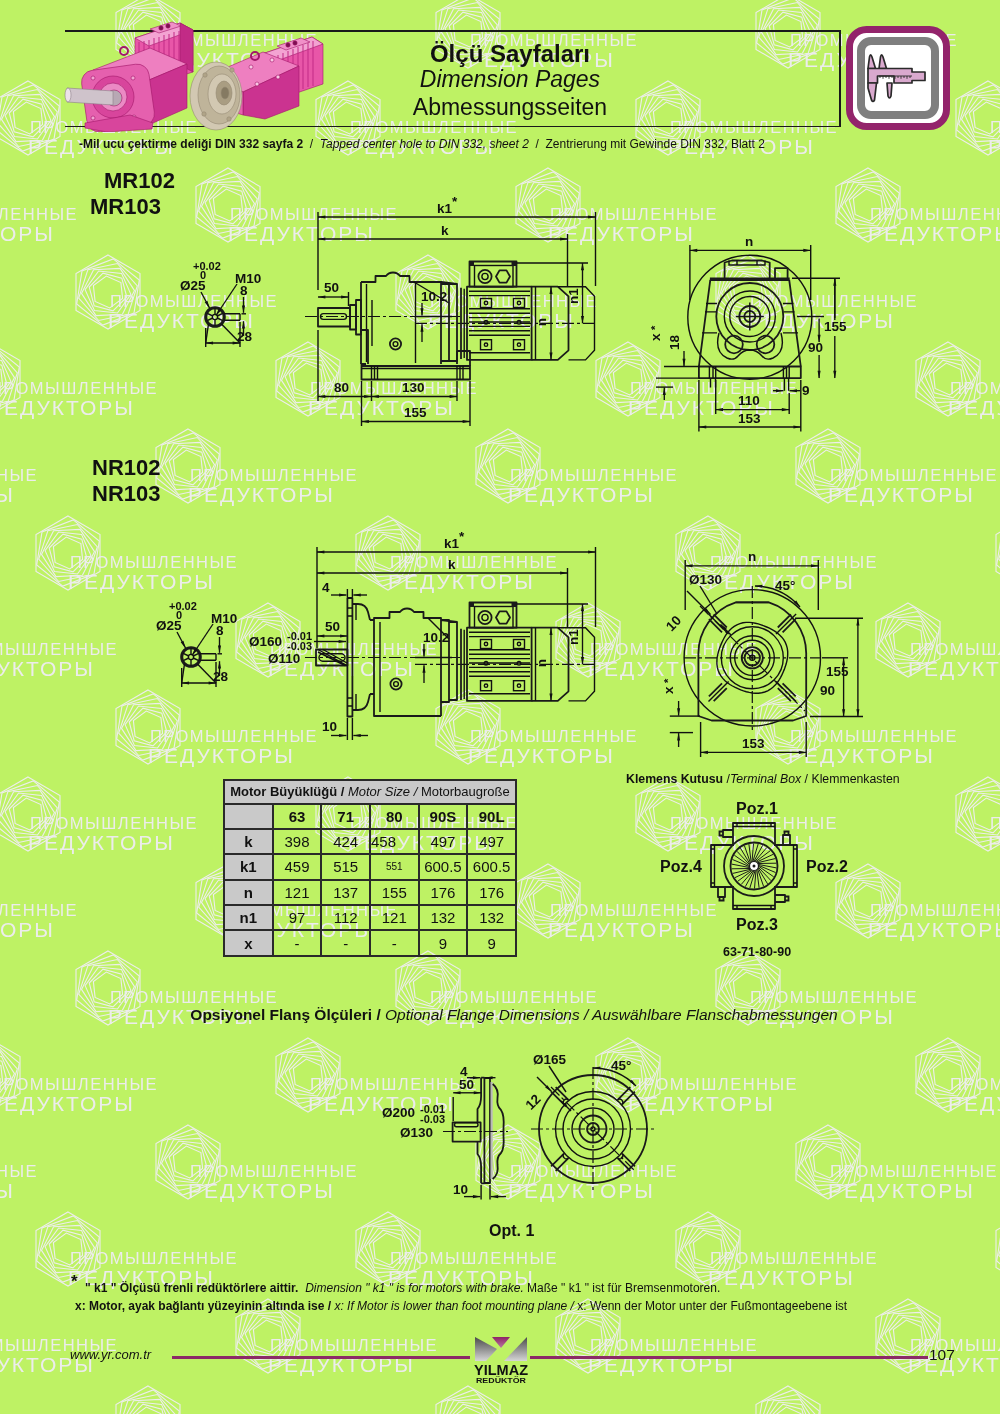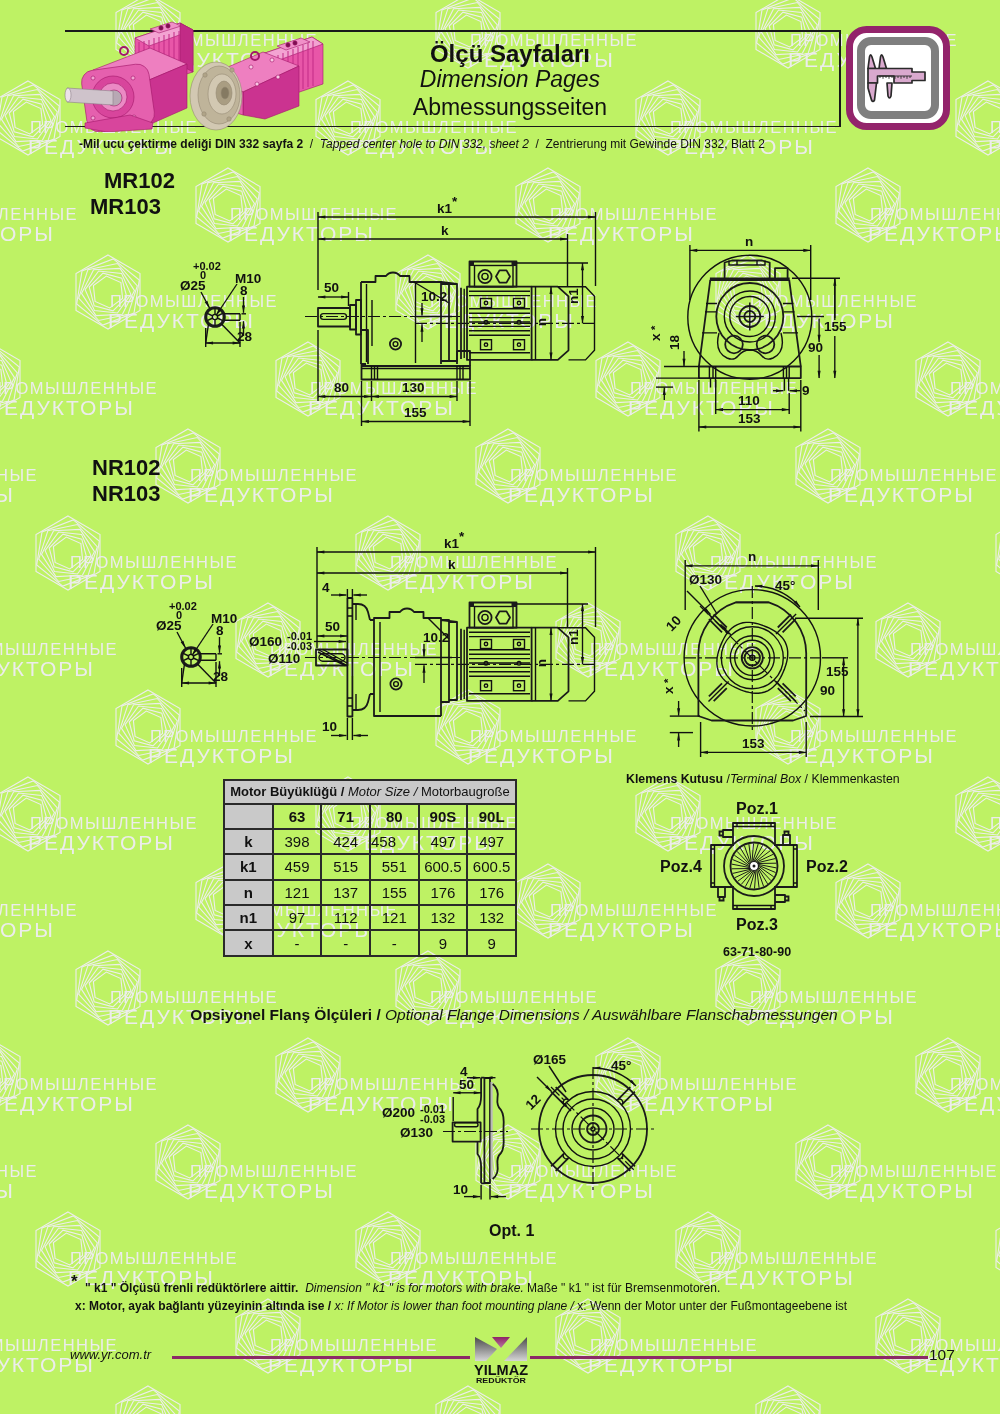--- a/index.html
+++ b/index.html
@@ -679,21 +679,21 @@
             <td style="border:2.4px solid #2a2a2a;text-align:center;font-size:15px;padding:0;">398</td>
             <td style="border:2.4px solid #2a2a2a;text-align:center;font-size:15px;padding:0;">424</td>
             <td style="border:2.4px solid #2a2a2a;text-align:left;font-size:15px;padding:0;">458</td>
             <td style="border:2.4px solid #2a2a2a;text-align:center;font-size:15px;padding:0;">497</td>
             <td style="border:2.4px solid #2a2a2a;text-align:center;font-size:15px;padding:0;">497</td>
           </tr>
 <tr style="height:25.4px;">
             <td style="border:2.4px solid #2a2a2a;background:#c9c9c9;text-align:center;font-size:15px;font-weight:bold;padding:0;">k1</td>
             <td style="border:2.4px solid #2a2a2a;text-align:center;font-size:15px;padding:0;">459</td>
             <td style="border:2.4px solid #2a2a2a;text-align:center;font-size:15px;padding:0;">515</td>
-            <td style="border:2.4px solid #2a2a2a;text-align:center;font-size:15px;padding:0;">551</td>
+            <td style="border:2.4px solid #2a2a2a;text-align:center;font-size:10px;padding:0;">551</td>
             <td style="border:2.4px solid #2a2a2a;text-align:center;font-size:15px;padding:0;">600.5</td>
             <td style="border:2.4px solid #2a2a2a;text-align:center;font-size:15px;padding:0;">600.5</td>
           </tr>
 <tr style="height:25.4px;">
             <td style="border:2.4px solid #2a2a2a;background:#c9c9c9;text-align:center;font-size:15px;font-weight:bold;padding:0;">n</td>
             <td style="border:2.4px solid #2a2a2a;text-align:center;font-size:15px;padding:0;">121</td>
             <td style="border:2.4px solid #2a2a2a;text-align:center;font-size:15px;padding:0;">137</td>
             <td style="border:2.4px solid #2a2a2a;text-align:center;font-size:15px;padding:0;">155</td>
             <td style="border:2.4px solid #2a2a2a;text-align:center;font-size:15px;padding:0;">176</td>
             <td style="border:2.4px solid #2a2a2a;text-align:center;font-size:15px;padding:0;">176</td>

